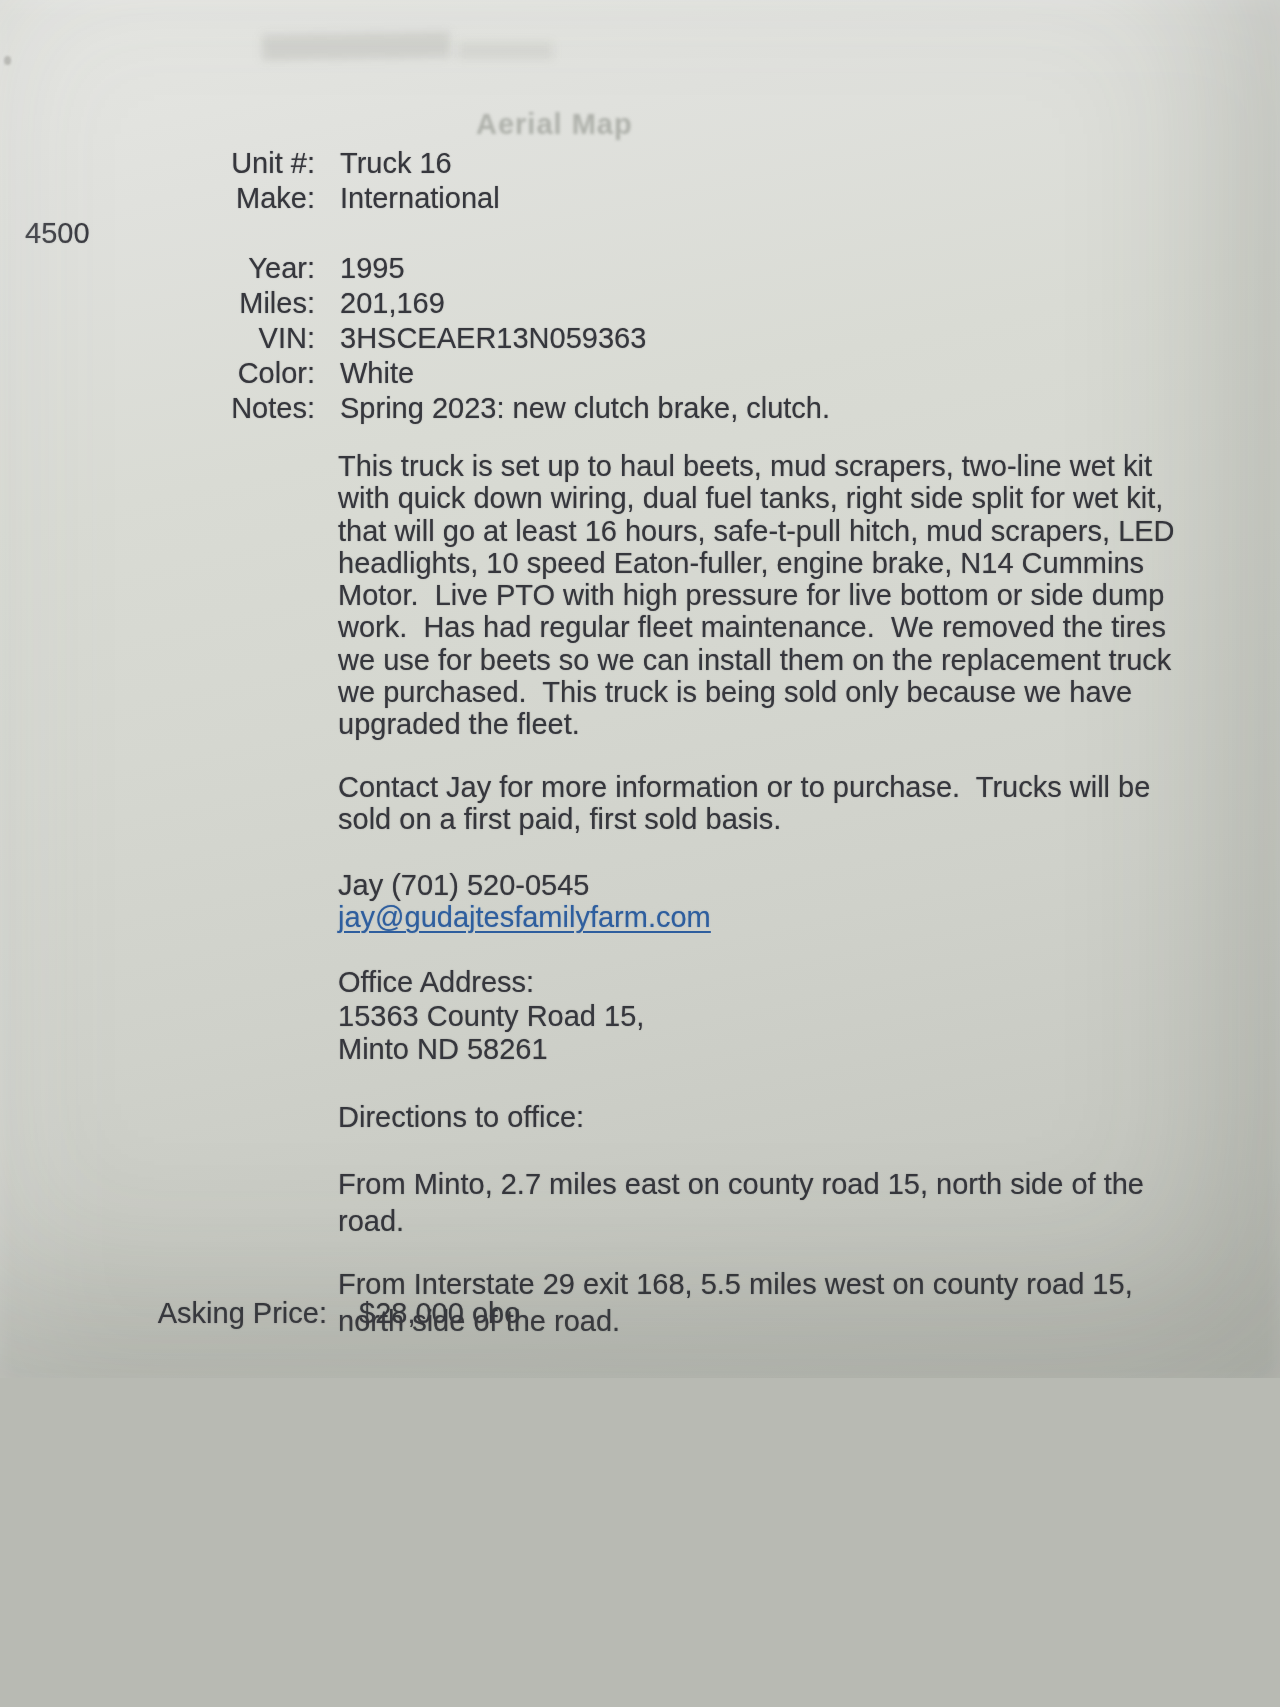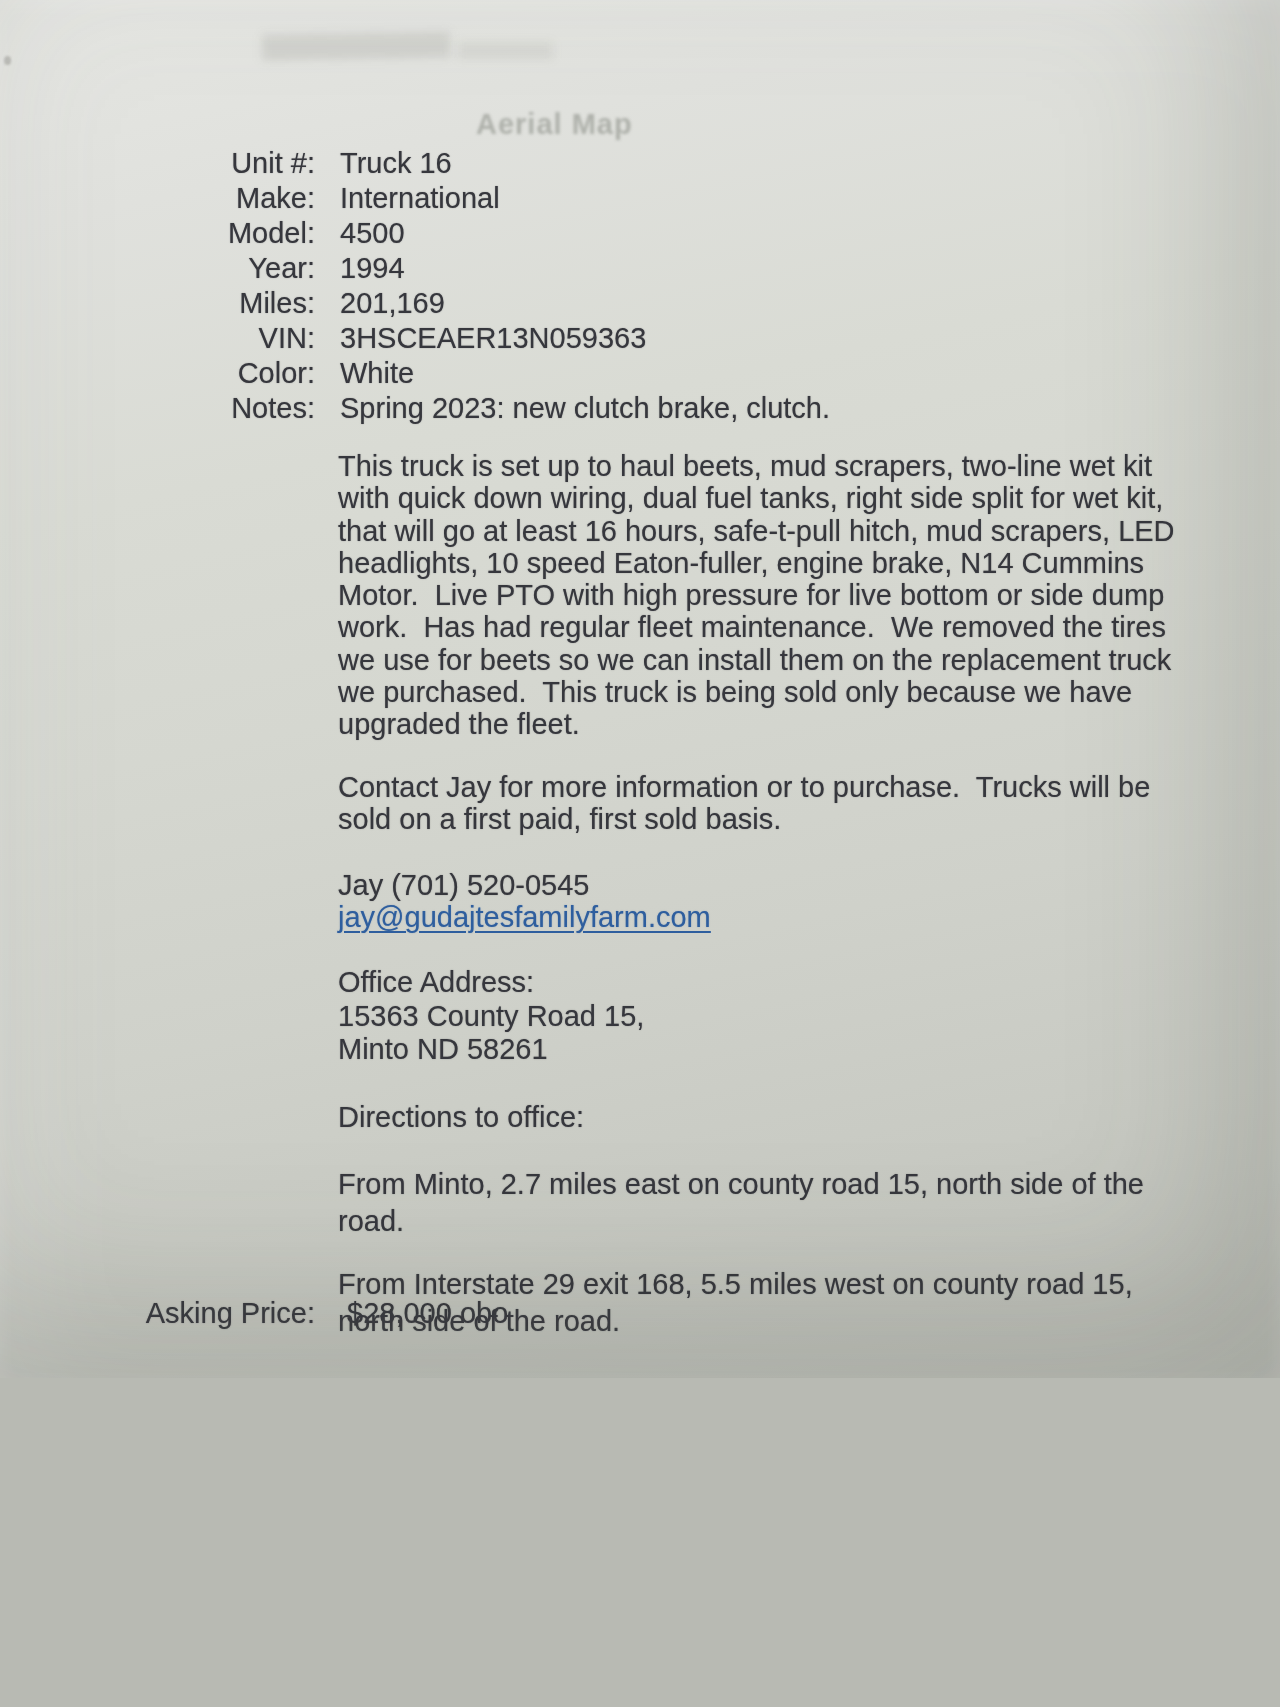--- a/index.html
+++ b/index.html
@@ -43,21 +43,21 @@
   .route-1      { top: 1166px; line-height: 37px; }
   .route-2      { top: 1266px; line-height: 37px; }
 
   .email {
     display: inline-block; color: #2e5e9e; cursor: pointer;
     text-decoration: underline; text-decoration-thickness: 2px;
     text-underline-offset: 4px;
     text-shadow: 0 0 1.2px rgba(46, 94, 158, 0.5);
   }
 
-  .price-row   { left: 0; top: 1296px; display: flex; line-height: 35px; }
+  .price-row   { left: 0; top: 1296px; display: flex; line-height: 35px; padding-left: 12px; }
   .price-label { width: 315px; text-align: right; white-space: pre; }
   .price-value { margin-left: 32px; white-space: pre; }
 
   
   .ghost { position: absolute; pointer-events: none; }
   .g-smudge-1 { left: 262px; top: 33px;  width: 188px; height: 26px;
     background: rgba(104,107,99,0.16); filter: blur(5px); transform: rotate(-1deg); }
   .g-smudge-2 { left: 458px; top: 42px;  width: 95px;  height: 17px;
     background: rgba(104,107,99,0.10); filter: blur(5px); }
   .g-dot      { left: 4px;   top: 56px;  width: 7px;   height: 9px;
@@ -96,26 +96,25 @@
   <div class="fields">
       <div class="frow">
         <div class="flabel">Unit #:</div>
         <div class="fvalue">Truck 16</div>
       </div>
       <div class="frow">
         <div class="flabel">Make:</div>
         <div class="fvalue">International</div>
       </div>
       <div class="frow">
-        <div class="flabel">Model:</div>
         <div class="fvalue">4500</div>
       </div>
       <div class="frow">
         <div class="flabel">Year:</div>
-        <div class="fvalue">1994</div>
+        <div class="fvalue">1995</div>
       </div>
       <div class="frow">
         <div class="flabel">Miles:</div>
         <div class="fvalue">201,169</div>
       </div>
       <div class="frow">
         <div class="flabel">VIN:</div>
         <div class="fvalue">3HSCEAER13N059363</div>
       </div>
       <div class="frow">

